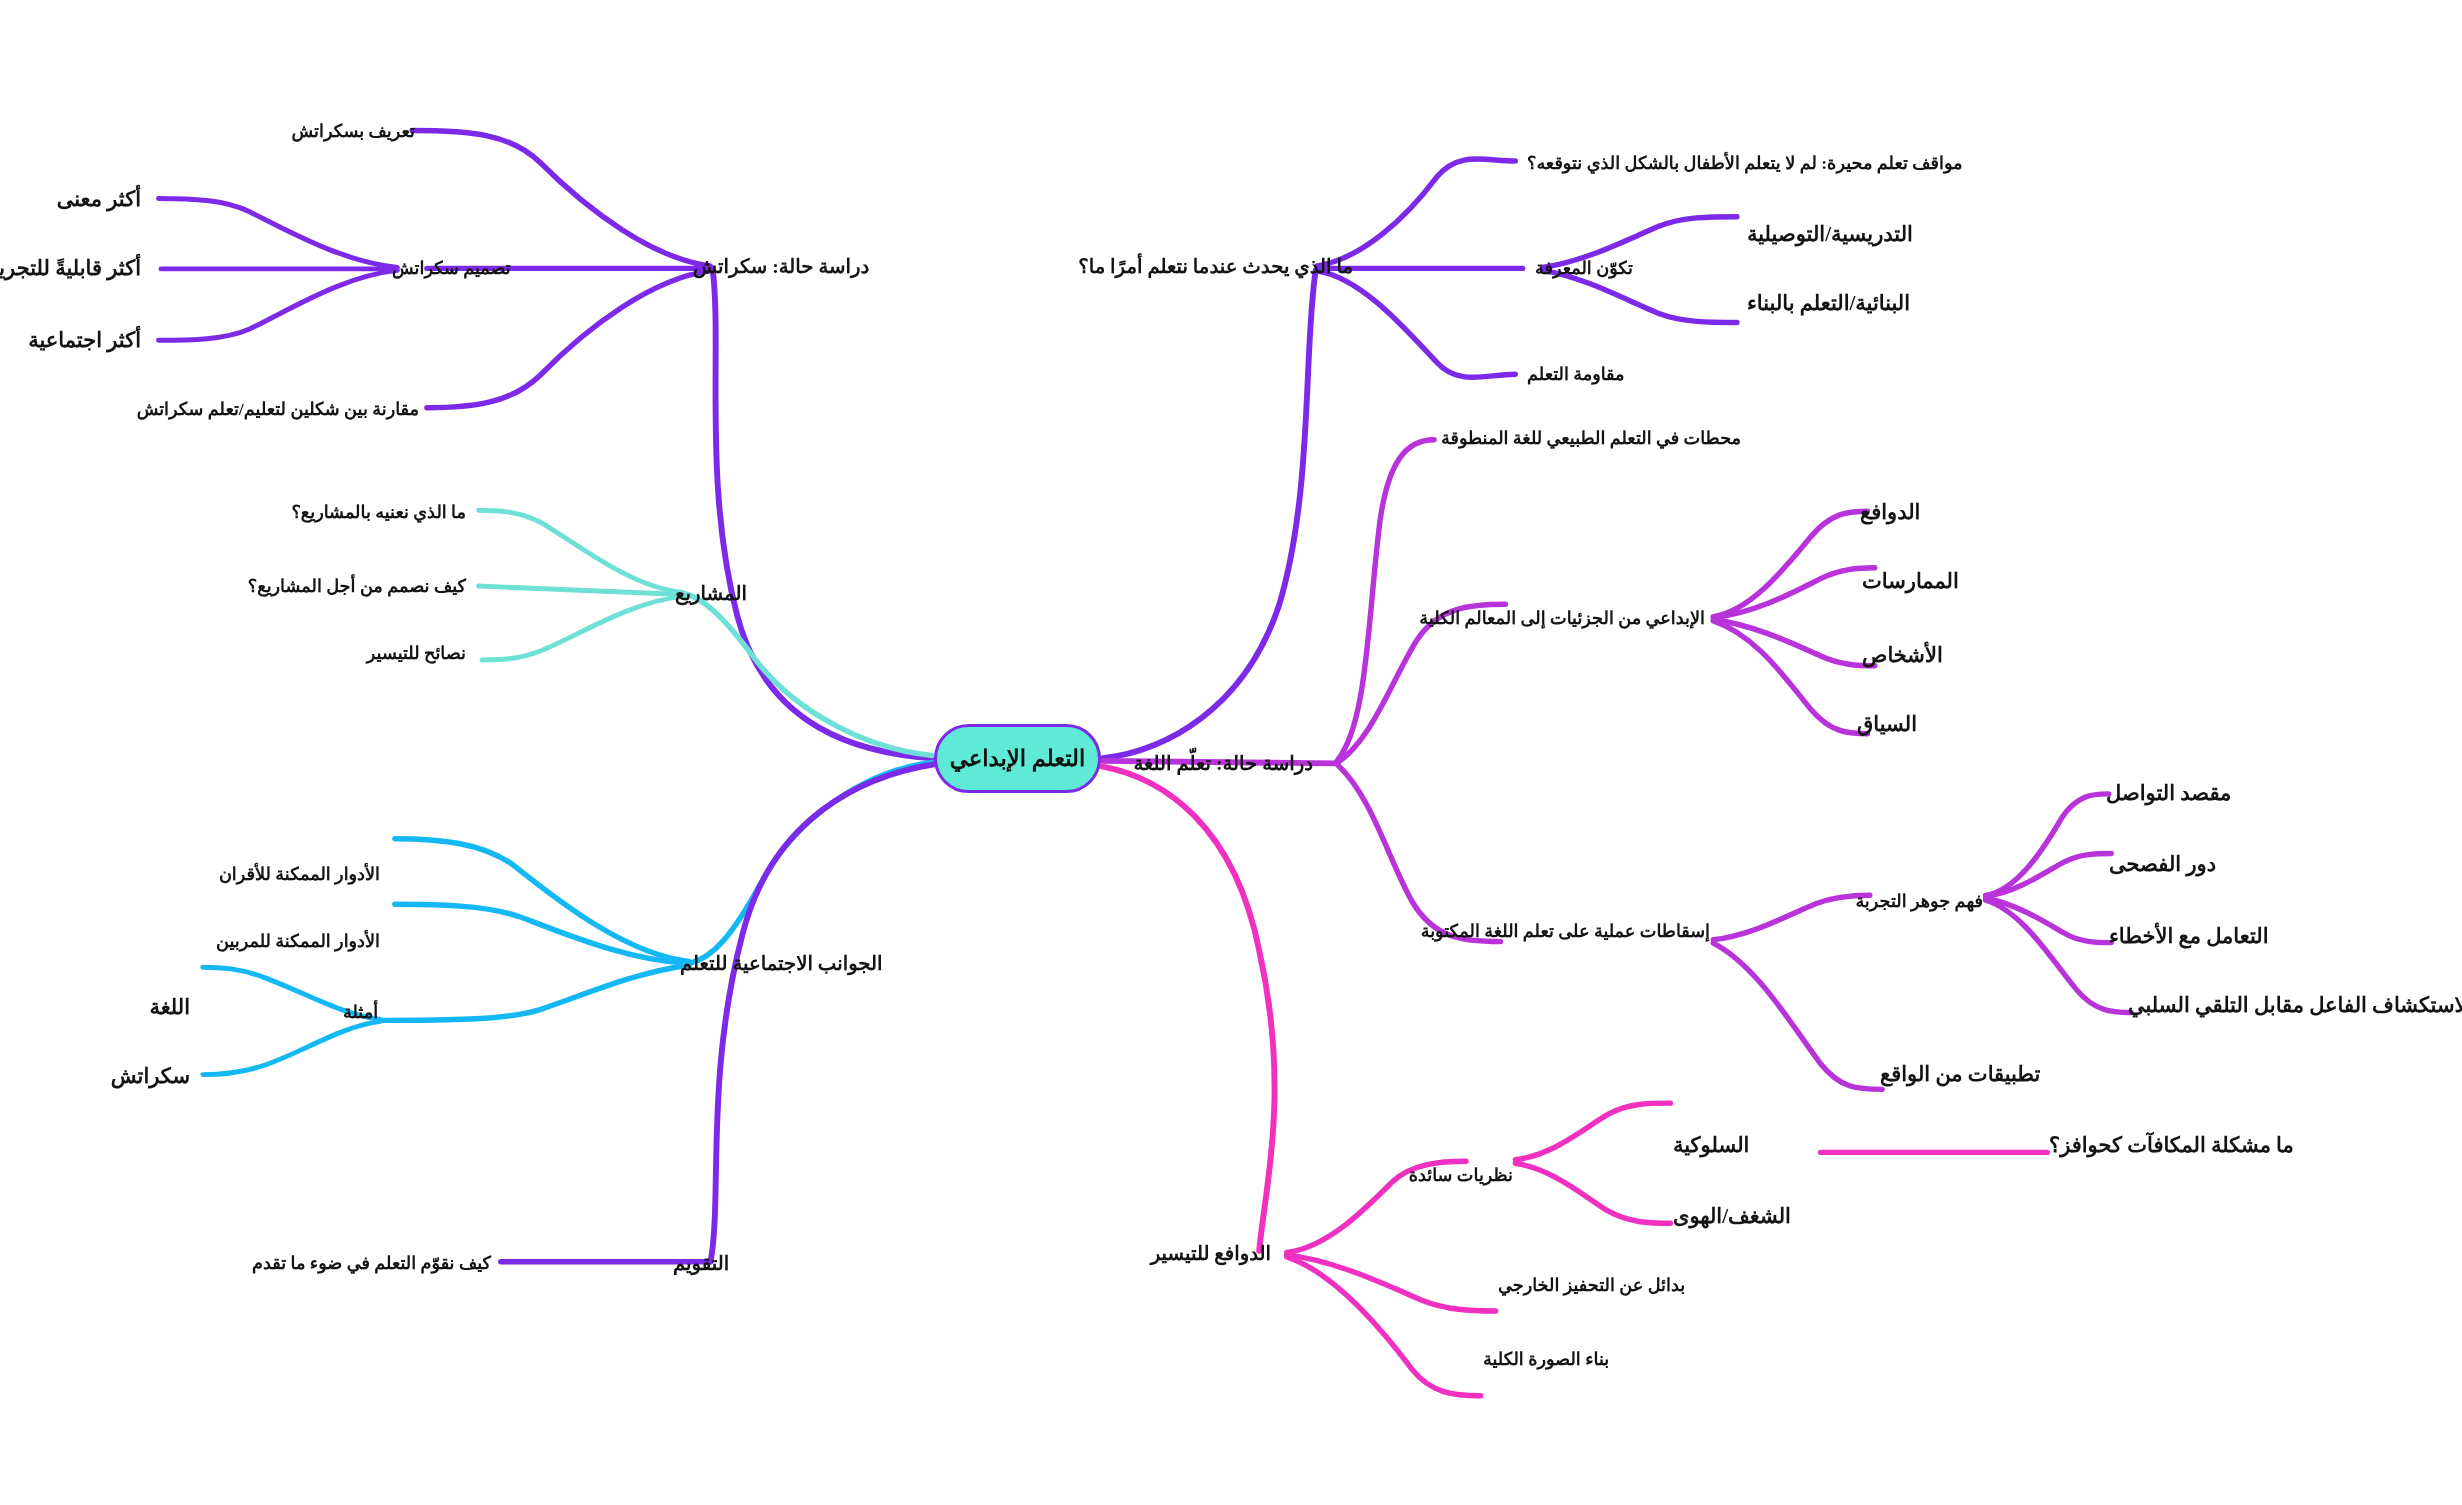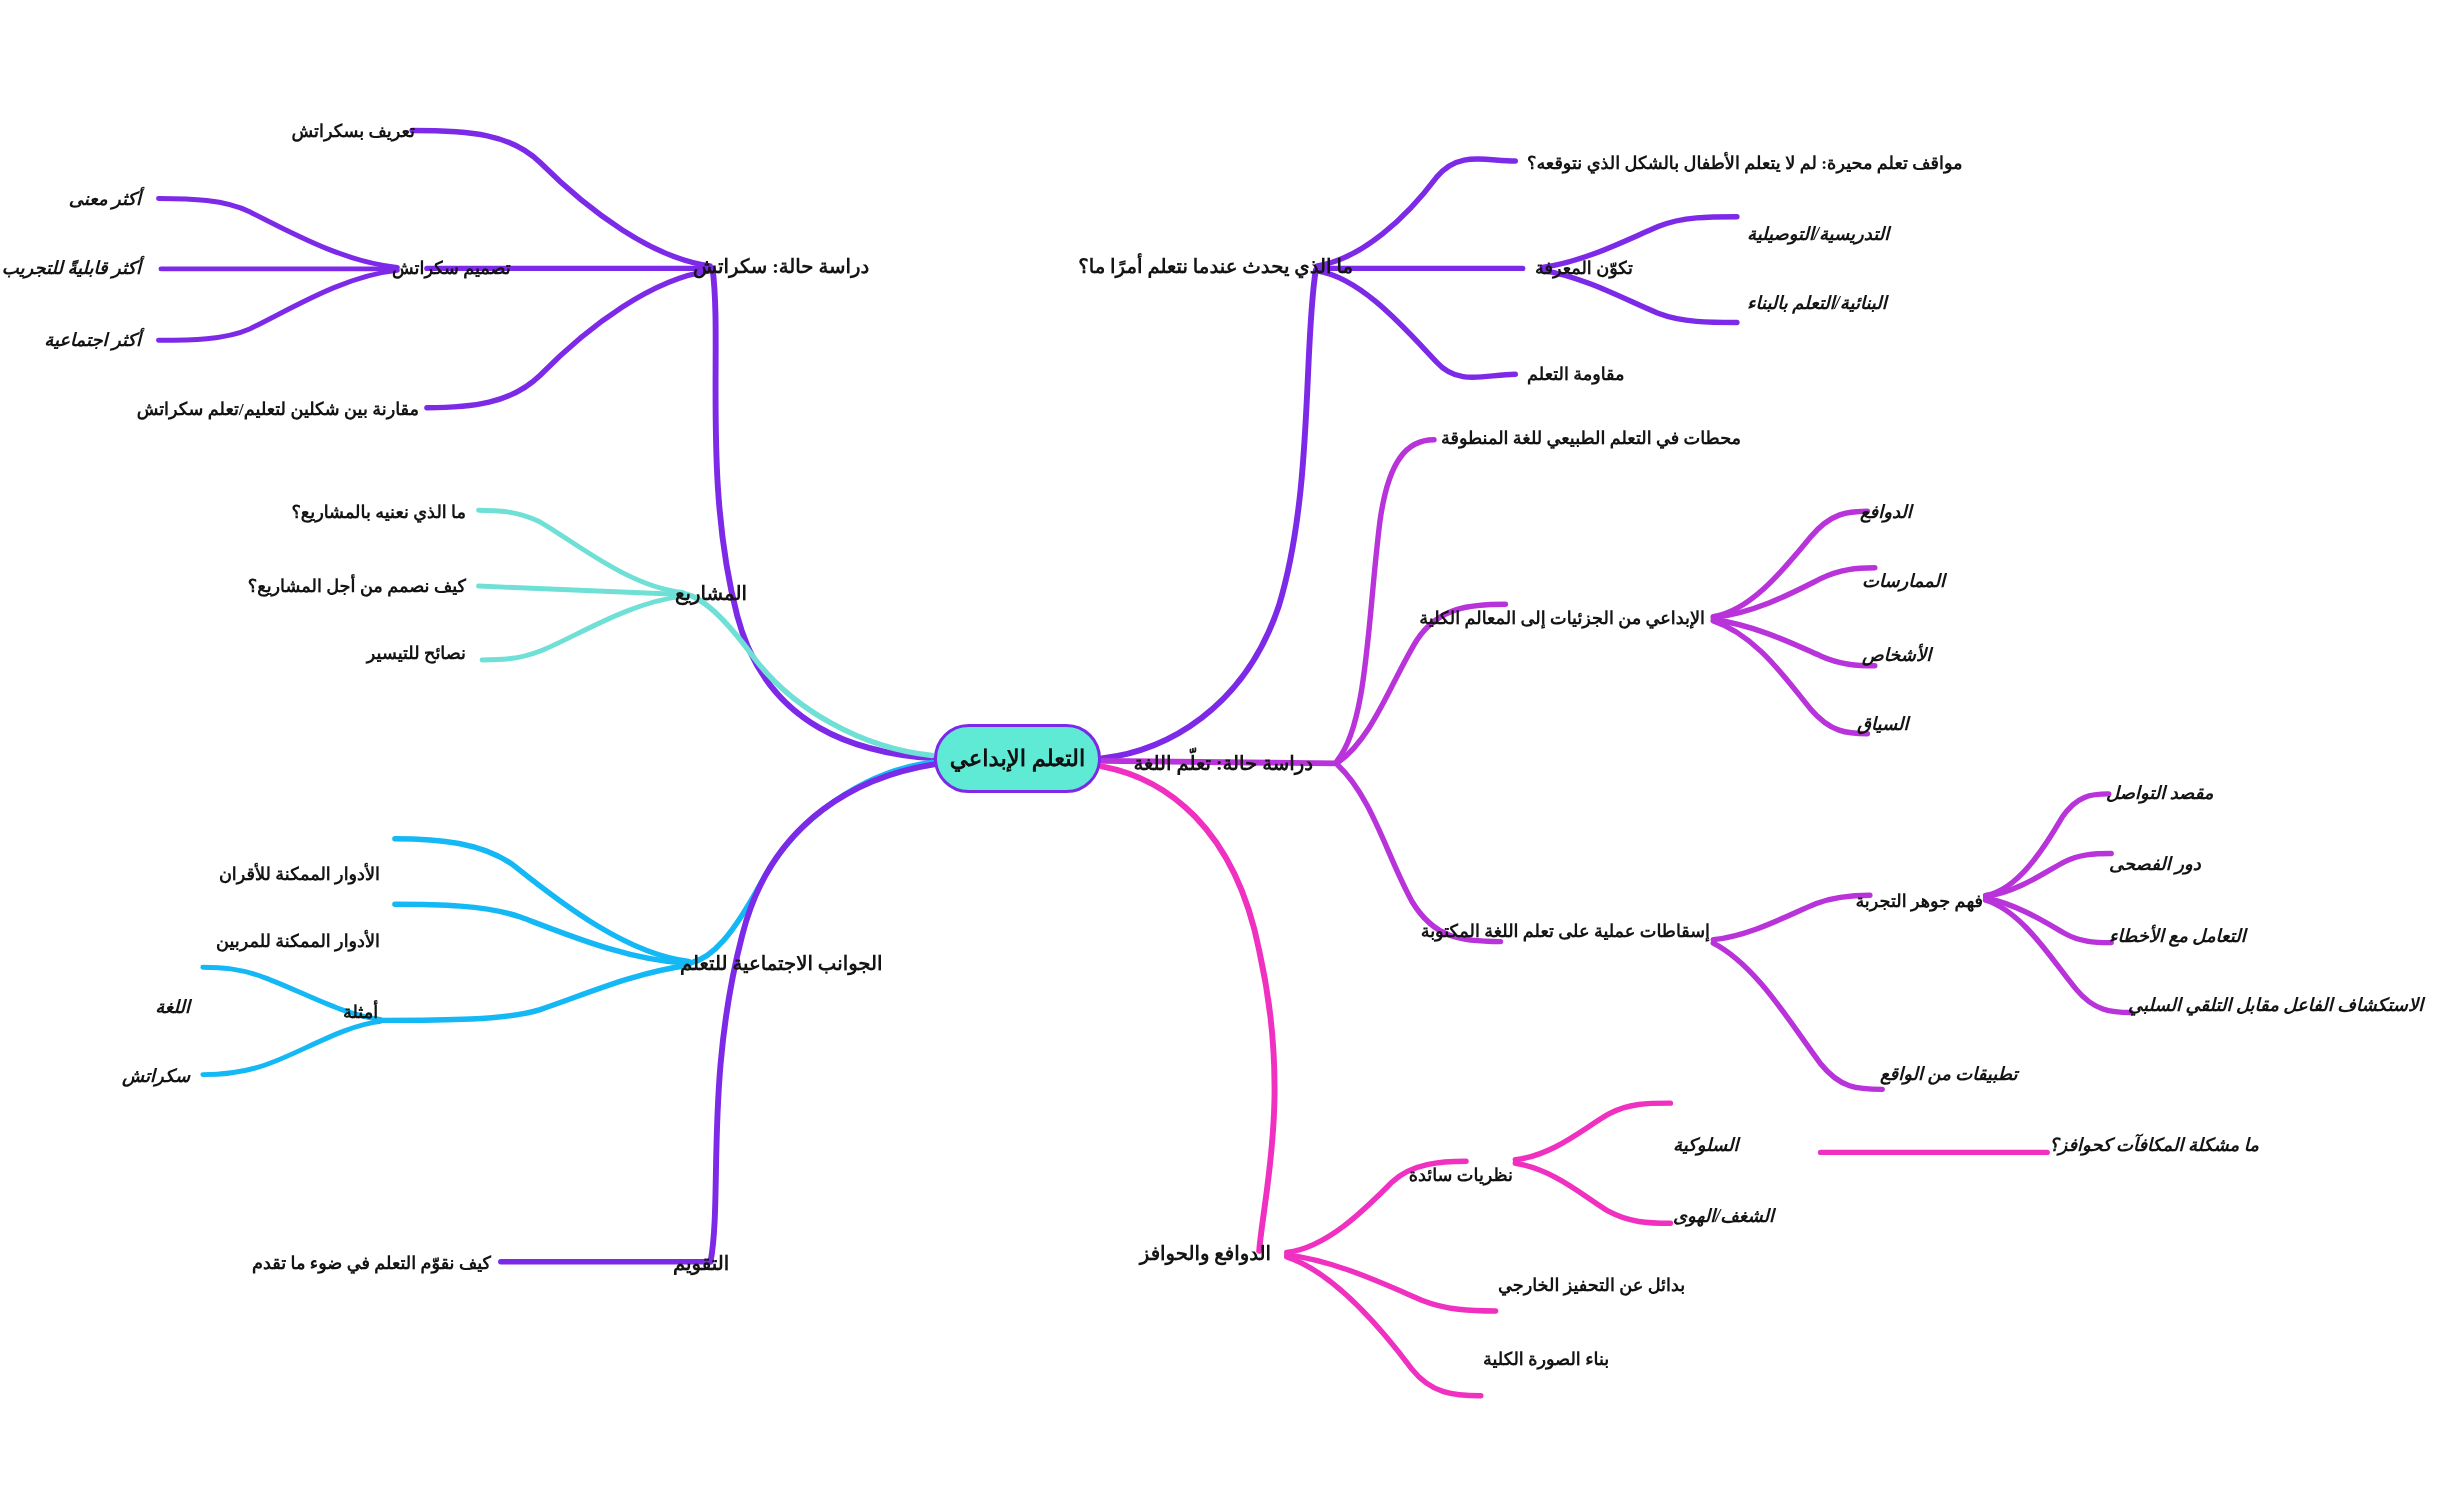--- a/index.html
+++ b/index.html
@@ -32,21 +32,21 @@
     direction: rtl;
     unicode-bidi: plaintext;
     line-height: 1.15;
   }
   
   .anchor-end { transform: translate(-100%, -50%); }
   .anchor-start { transform: translate(0, -50%); }
 
   .lvl1 { font-size: 19.7px; }
   .lvl2 { font-size: 17.7px; }
-  .lvl3 { font-size: 18px; font-style: italic; }
+  .lvl3 { font-size: 21px; }
 
   #central-node {
     position: absolute;
     box-sizing: border-box;
     border: 3px solid #7c2ae8;
     border-radius: 39px;
     background: #5eead4;
     display: flex;
     align-items: center;
     justify-content: center;
@@ -208,21 +208,21 @@
   <div class="node-label lvl3 anchor-start" style="left:2221px; top:793px;">مقصد التواصل</div>
 
   <div class="node-label lvl3 anchor-start" style="left:2224px; top:864px;">دور الفصحى</div>
 
   <div class="node-label lvl3 anchor-start" style="left:2224px; top:936px;">التعامل مع الأخطاء</div>
 
   <div class="node-label lvl3 anchor-start" style="left:2243px; top:1005px;">الاستكشاف الفاعل مقابل التلقي السلبي</div>
 
   <div class="node-label lvl3 anchor-start" style="left:1995px; top:1074px;">تطبيقات من الواقع</div>
 
-  <div class="node-label lvl1 anchor-end" style="left:1386px; top:1253px;">الدوافع والحوافز</div>
+  <div class="node-label lvl1 anchor-end" style="left:1386px; top:1253px;">الدوافع للتيسير</div>
 
   <div class="node-label lvl2 anchor-end" style="left:1628px; top:1175px;">نظريات سائدة</div>
 
   <div class="node-label lvl3 anchor-start" style="left:1788px; top:1145px;">السلوكية</div>
 
   <div class="node-label lvl3 anchor-start" style="left:2164px; top:1145px;">ما مشكلة المكافآت كحوافز؟</div>
 
   <div class="node-label lvl3 anchor-start" style="left:1788px; top:1216px;">الشغف/الهوى</div>
 
   <div class="node-label lvl2 anchor-start" style="left:1613px; top:1285px;">بدائل عن التحفيز الخارجي</div>

